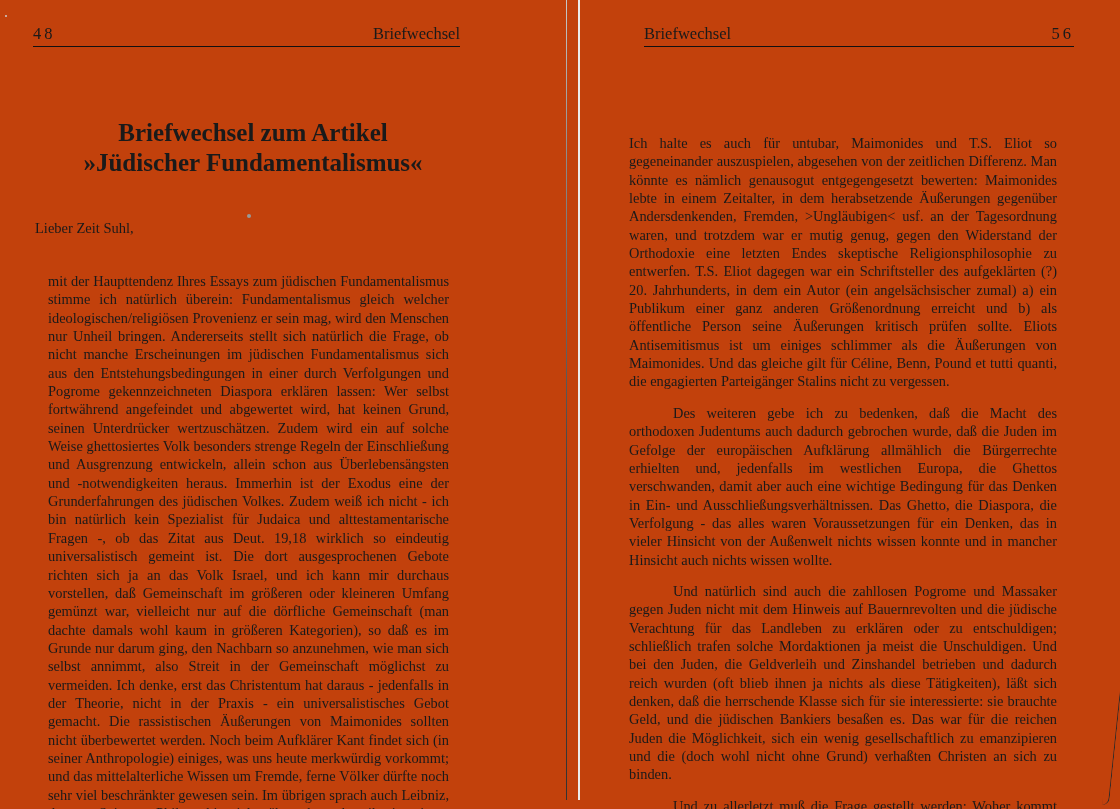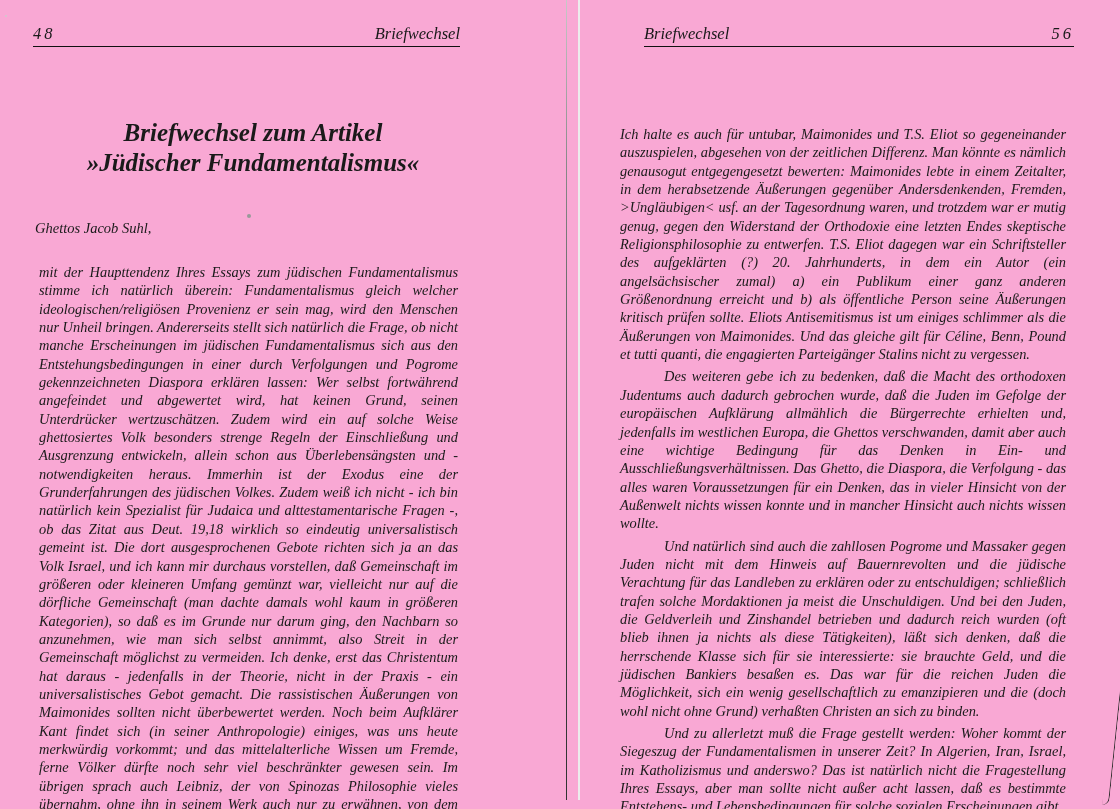--- a/index.html
+++ b/index.html
@@ -11,22 +11,21 @@
       width: 1120px;
       height: 809px;
       position: relative;
       overflow: hidden;
       font-family: "Liberation Serif", "DejaVu Serif", serif;
       color: #1a1a1a;
     }
     .spread {
       position: absolute;
       inset: 0;
-      background: #f9a8d4;
-      font-style: italic;
+      background: #c2410c;
     }
     .page {
       position: absolute;
       top: 0;
       height: 809px;
     }
     .page-left { left: 0; width: 566px; }
     .page-right { left: 567px; width: 553px; }
 
     .fold-line {
@@ -102,21 +101,21 @@
       top: 259px;
       left: 35px;
       width: 427px;
     }
     .page-right .body-text {
       top: 121px;
       left: 49px;
       width: 454px;
     }
     .body-text p {
-      margin: 4px;
+      margin: 13px;
     }
     .body-text p.indent {
       text-indent: 44px;
     }
 
     .specks { position: absolute; border-radius: 50%; background: #999; }
   </style>
 </head>
 <body>
 
@@ -126,21 +125,21 @@
     <div class="running-head">
       <span class="page-number">48</span>
       <span>Briefwechsel</span>
     </div>
 
     <h1 class="title" style="margin:0;">
       <span class="title-line">Briefwechsel zum Artikel</span>
       <span class="title-line">»Jüdischer Fundamentalismus«</span>
     </h1>
 
-    <div class="salutation">Ghettos Jacob Suhl,</div>
+    <div class="salutation">Lieber Zeit Suhl,</div>
 
     <div class="body-text">
       <p>mit der Haupttendenz Ihres Essays zum jüdischen Fundamentalismus stimme ich natürlich überein: Fundamentalismus gleich welcher ideologischen/religiösen Provenienz er sein mag, wird den Menschen nur Unheil bringen. Andererseits stellt sich natürlich die Frage, ob nicht manche Erscheinungen im jüdischen Fundamentalismus sich aus den Entstehungsbedingungen in einer durch Verfolgungen und Pogrome gekennzeichneten Diaspora erklären lassen: Wer selbst fortwährend angefeindet und abgewertet wird, hat keinen Grund, seinen Unterdrücker wertzuschätzen. Zudem wird ein auf solche Weise ghettosiertes Volk besonders strenge Regeln der Einschließung und Ausgrenzung entwickeln, allein schon aus Überlebensängsten und -notwendigkeiten heraus. Immerhin ist der Exodus eine der Grunderfahrungen des jüdischen Volkes. Zudem weiß ich nicht - ich bin natürlich kein Spezialist für Judaica und alttestamentarische Fragen -, ob das Zitat aus Deut. 19,18 wirklich so eindeutig universalistisch gemeint ist. Die dort ausgesprochenen Gebote richten sich ja an das Volk Israel, und ich kann mir durchaus vorstellen, daß Gemeinschaft im größeren oder kleineren Umfang gemünzt war, vielleicht nur auf die dörfliche Gemeinschaft (man dachte damals wohl kaum in größeren Kategorien), so daß es im Grunde nur darum ging, den Nachbarn so anzunehmen, wie man sich selbst annimmt, also Streit in der Gemeinschaft möglichst zu vermeiden. Ich denke, erst das Christentum hat daraus - jedenfalls in der Theorie, nicht in der Praxis - ein universalistisches Gebot gemacht. Die rassistischen Äußerungen von Maimonides sollten nicht überbewertet werden. Noch beim Aufklärer Kant findet sich (in seiner Anthropologie) einiges, was uns heute merkwürdig vorkommt; und das mittelalterliche Wissen um Fremde, ferne Völker dürfte noch sehr viel beschränkter gewesen sein. Im übrigen sprach auch Leibniz, der von Spinozas Philosophie vieles übernahm, ohne ihn in seinem Werk auch nur zu erwähnen, von dem &gt;berüchtigten Juden&lt; Spinoza. Und ob Diderot und Voltaire die richtigen Gewährsleute für ein faires Urteil über Juden sind (Voltaire war Antisemit!), bleibe dahingestellt.</p>
     </div>
   </div>
 
   <div class="fold-line"></div>
   <div class="fold-shadow"></div>
 
   <div class="page page-right">

